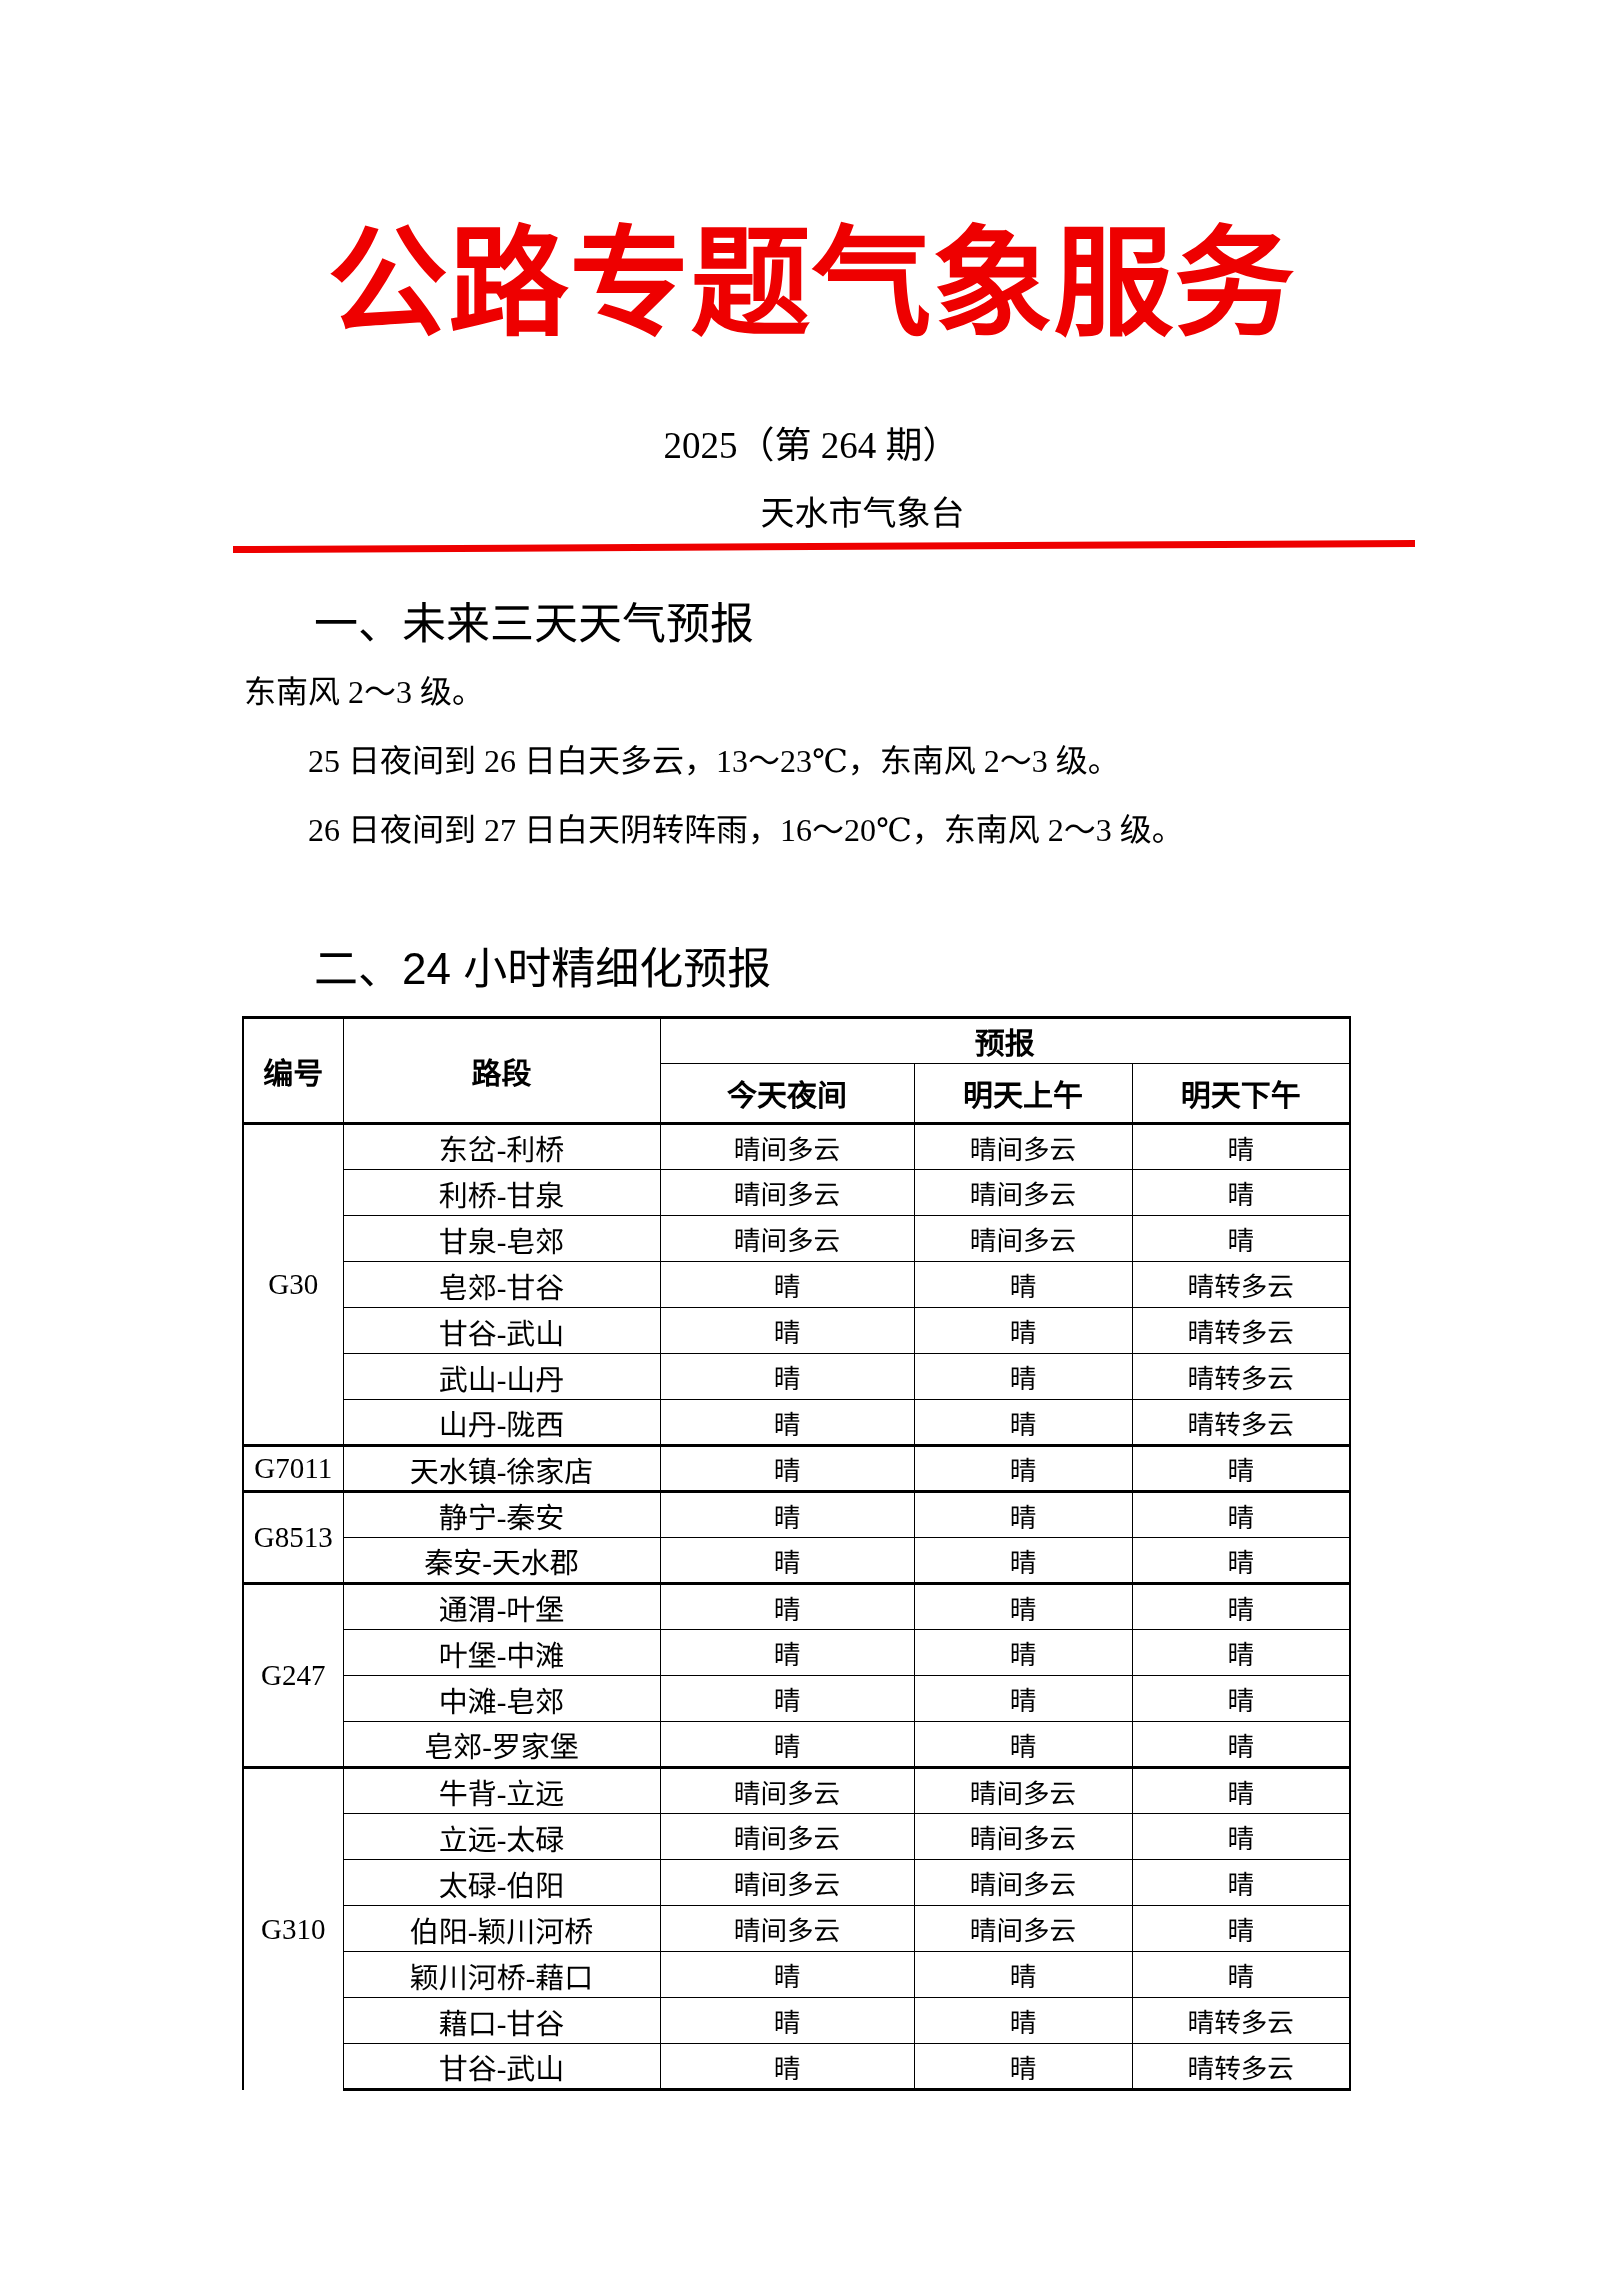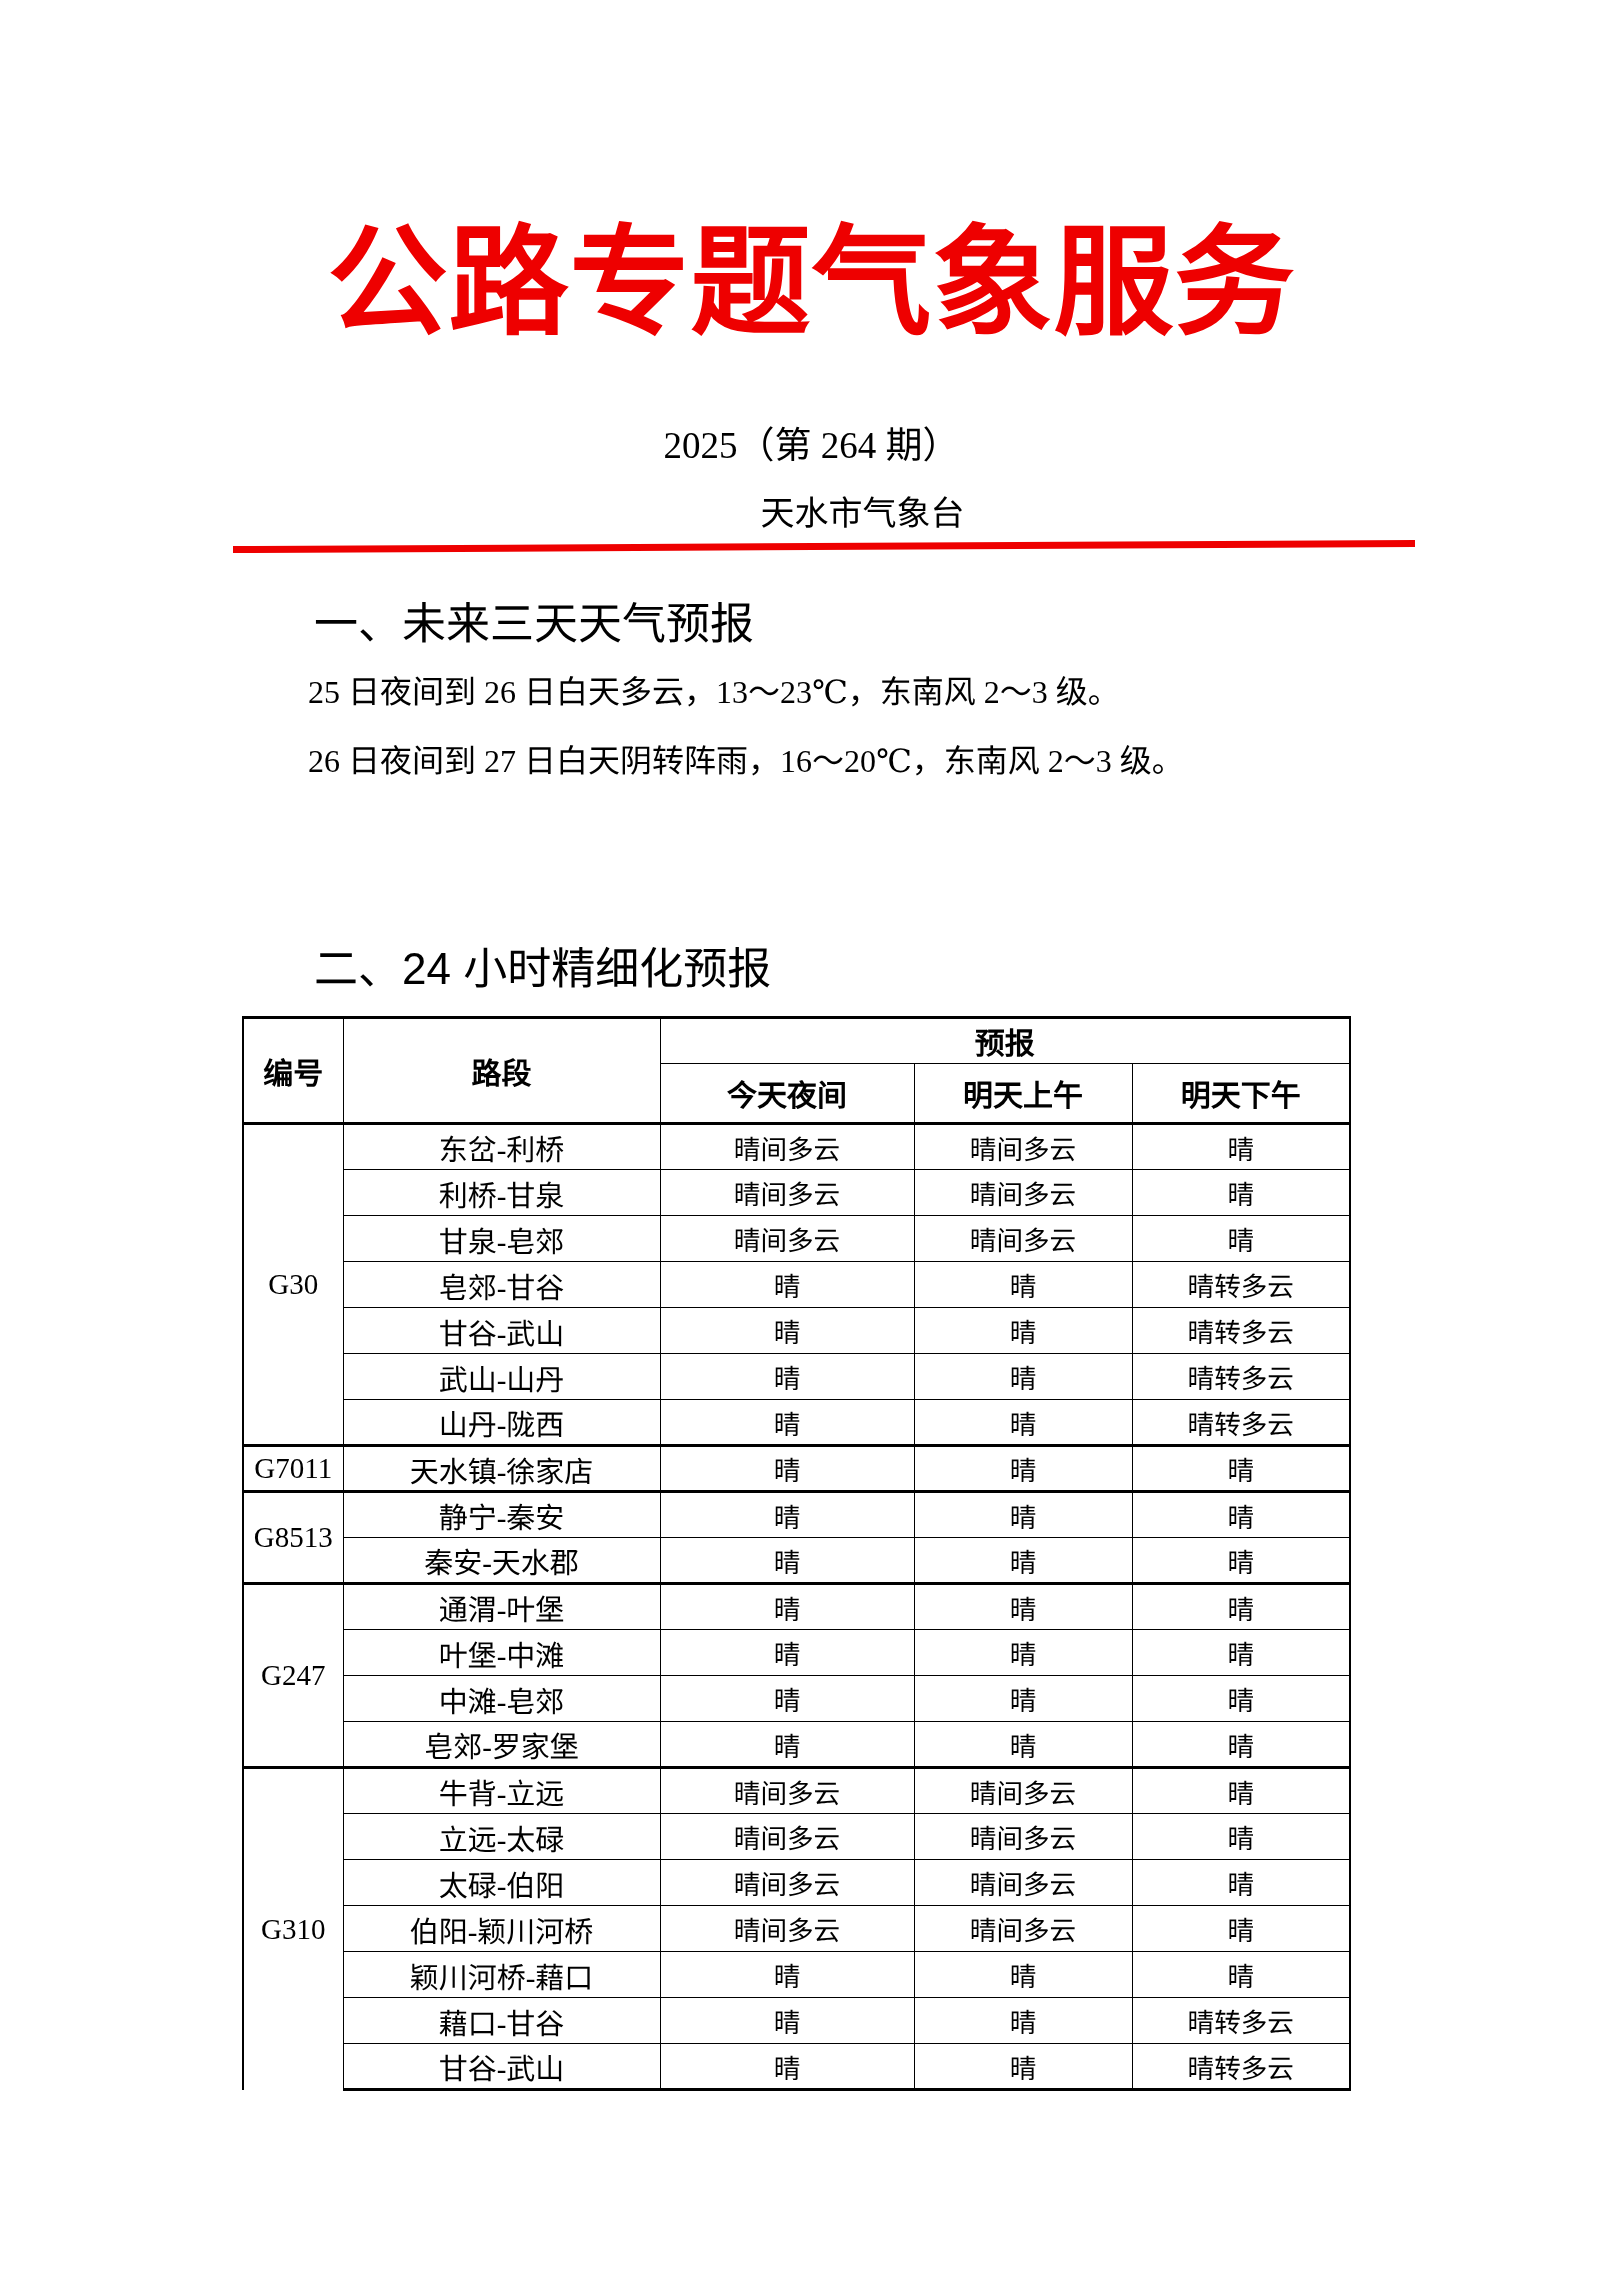--- a/index.html
+++ b/index.html
@@ -9,23 +9,23 @@
     position: relative;
     background: #ffffff;
     color: var(--ink);
     font-family: "Liberation Serif", "DejaVu Serif", serif;
     overflow: hidden;
   }
   .page { position: absolute; inset: 0; }
 
   
   .doc-title {
-    position: absolute; top: 226px; left: 0; width: 100%;
+    position: absolute; top: 217px; left: 0; width: 100%;
     text-align: center;
-    font-family: Liberation Mono, monospace;
+    font-family: Liberation Sans, sans-serif;
     font-weight: 700;
     font-size: 120px;
     line-height: 1.1;
     letter-spacing: 1px;
     color: var(--accent);
     white-space: nowrap;
   }
   .doc-issue {
     position: absolute; top: 424px; left: 0; width: 100%;
     text-align: center;
@@ -118,20 +118,21 @@
     <div class="doc-issue">2025（第 264 期）</div>
     <div class="agency-row">
       <span class="agency">天水市气象台</span>
     </div>
     <div class="red-rule"></div>
   </header>
 
   <section>
     <h2 class="sec-heading sec1-heading">一、未来三天天气预报</h2>
     <div class="bodytext">
+      <p>东南风 2～3 级。</p>
       <p class="indent">25 日夜间到 26 日白天多云，13～23℃，东南风 2～3 级。</p>
       <p class="indent">26 日夜间到 27 日白天阴转阵雨，16～20℃，东南风 2～3 级。</p>
     </div>
   </section>
 
   <section>
     <h2 class="sec-heading sec2-heading">二、24 小时精细化预报</h2>
 
     <table class="forecast">
       <colgroup>

